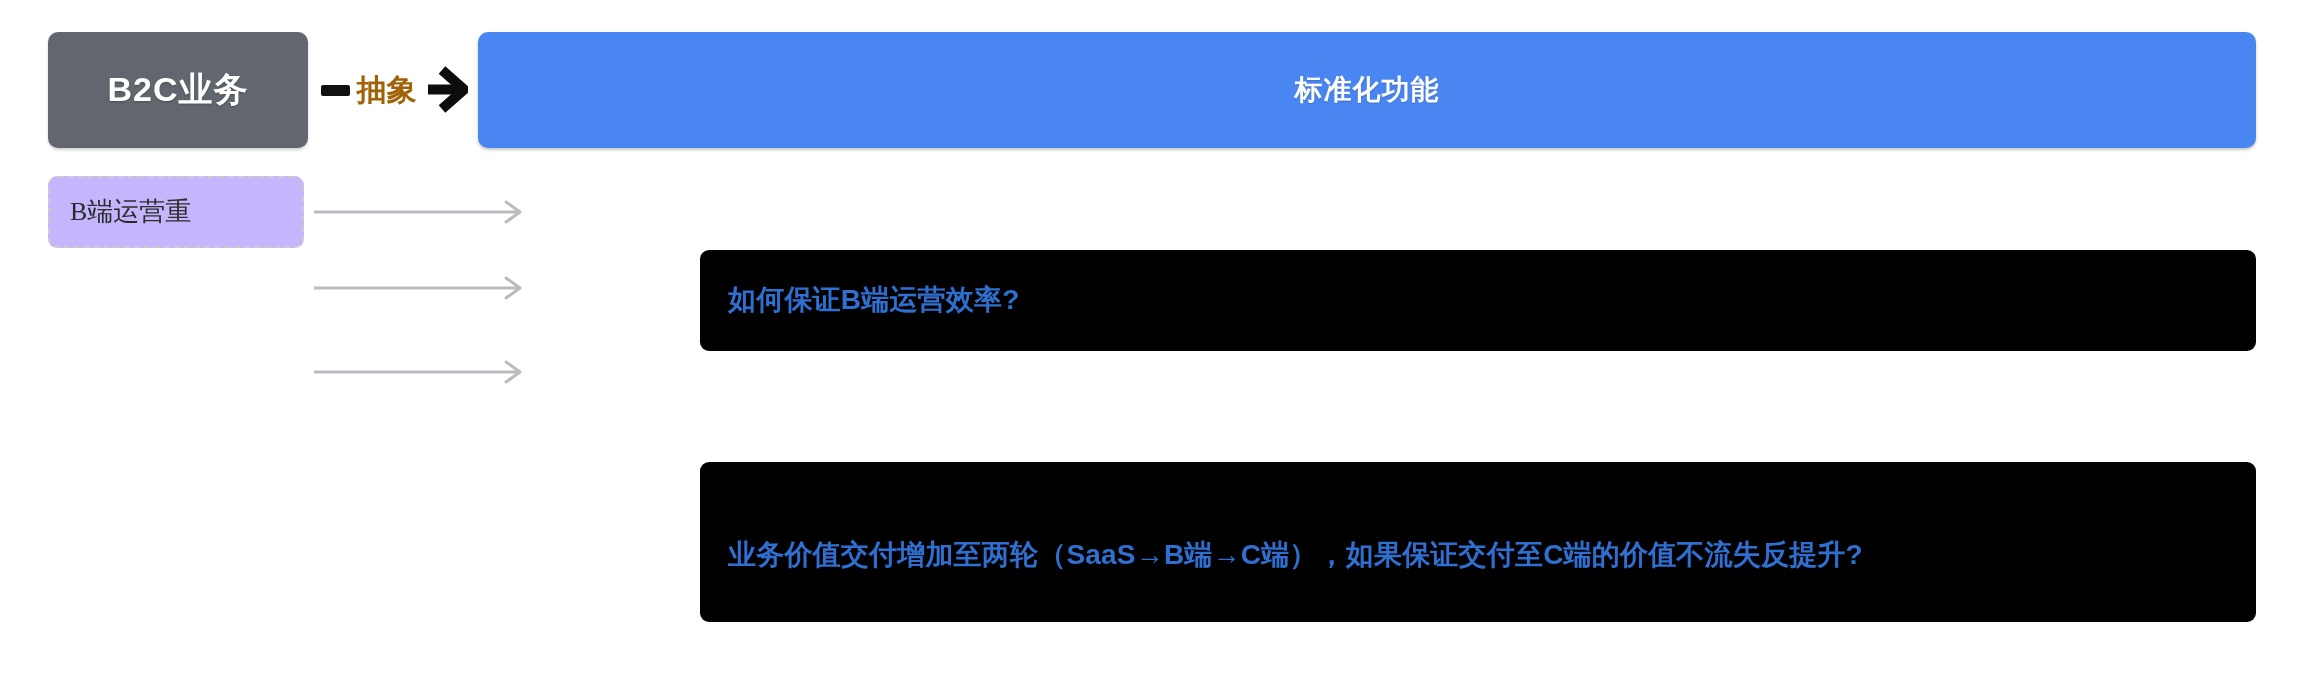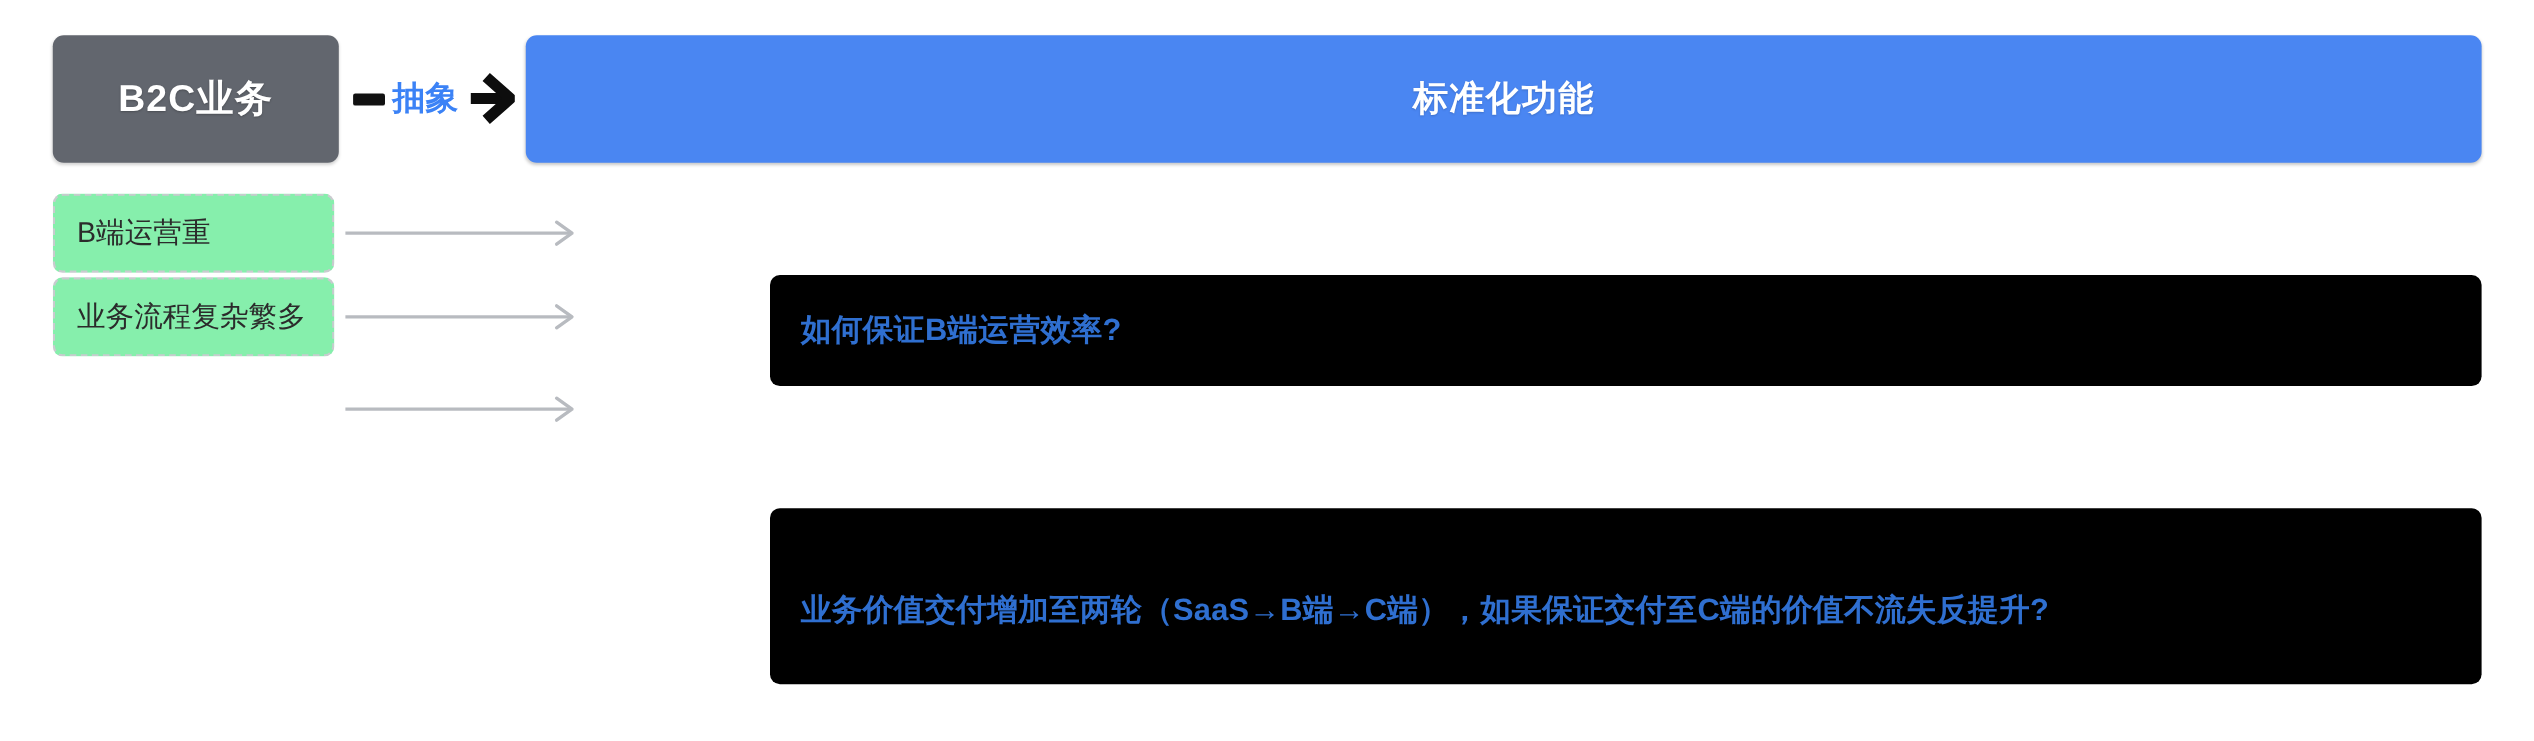--- a/index.html
+++ b/index.html
@@ -58,21 +58,21 @@
     gap: 7px;
   }
   .abstract-dash {
     width: 29px;
     height: 11px;
     background: #111111;
     border-radius: 2px;
     flex: 0 0 auto;
   }
   .abstract-label {
-    color: #3b82f6;
+    color: #a16207;
     font-size: 30px;
     font-weight: bold;
     line-height: 1;
     flex: 0 0 auto;
   }
   .abstract-arrow {
     flex: 0 0 auto;
     width: 44px;
     height: 50px;
     display: block;
@@ -86,38 +86,39 @@
     height: 116px;
     background: #4a86f2;
     border-radius: 10px;
     box-shadow: 0 2px 3px rgba(0,0,0,0.22);
     display: flex;
     align-items: center;
     justify-content: center;
   }
   .header-blue-label {
     color: #ffffff;
-    font-size: 32px;
+    font-size: 28px;
     font-weight: bold;
     letter-spacing: 1px;
     text-shadow: 0 1px 2px rgba(0,0,0,0.18);
   }
 
   
   .dashed-card {
     position: absolute;
     left: 48px;
     width: 256px;
     border: 2px dashed #c9cbcf;
     border-radius: 9px;
-    background: #86efac;
+    background: #c4b5fd;
     box-sizing: border-box;
     display: flex;
     align-items: center;
     padding-left: 20px;
+    font-family: Liberation Serif, serif;
   }
   .dashed-card-label {
     color: #2b2b2b;
     font-size: 26px;
     line-height: 1.45;
     font-weight: 400;
     white-space: pre-line;
   }
 
   
@@ -192,23 +193,20 @@
   <div class="connector" style="top:198px;">
     <svg viewBox="0 0 222 28" width="222" height="28" aria-hidden="true">
       <path d="M2 14 H206" stroke="#b8bbc0" stroke-width="3" fill="none"></path>
       <path d="M194 4 L208 14 L194 24" stroke="#b8bbc0" stroke-width="3" fill="none" stroke-linecap="round" stroke-linejoin="round"></path>
     </svg>
   </div>
   <div class="q-row" style="top:250px; height:101px;">
     <span class="q-row-label">如何保证B端运营效率?</span>
   </div>
 
-  <div class="dashed-card" style="top:252px; height:72px;">
-    <span class="dashed-card-label">业务流程复杂繁多</span>
-  </div>
   <div class="connector" style="top:274px;">
     <svg viewBox="0 0 222 28" width="222" height="28" aria-hidden="true">
       <path d="M2 14 H206" stroke="#b8bbc0" stroke-width="3" fill="none"></path>
       <path d="M194 4 L208 14 L194 24" stroke="#b8bbc0" stroke-width="3" fill="none" stroke-linecap="round" stroke-linejoin="round"></path>
     </svg>
   </div>
 
   <div class="connector" style="top:358px;">
     <svg viewBox="0 0 222 28" width="222" height="28" aria-hidden="true">
       <path d="M2 14 H206" stroke="#b8bbc0" stroke-width="3" fill="none"></path>

